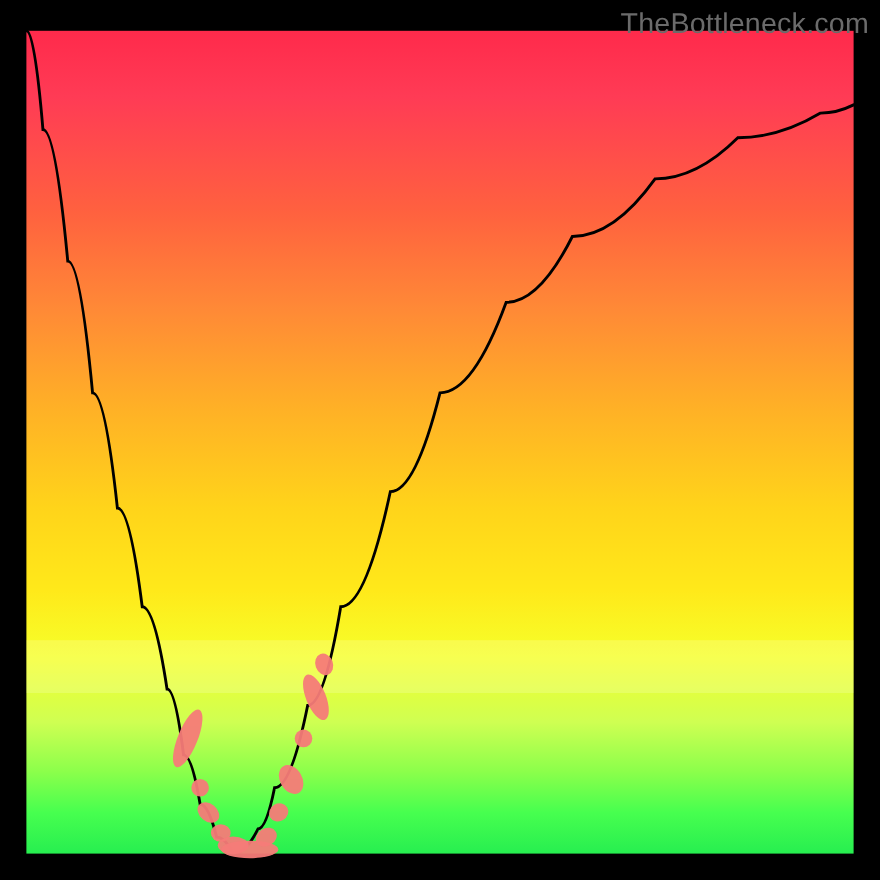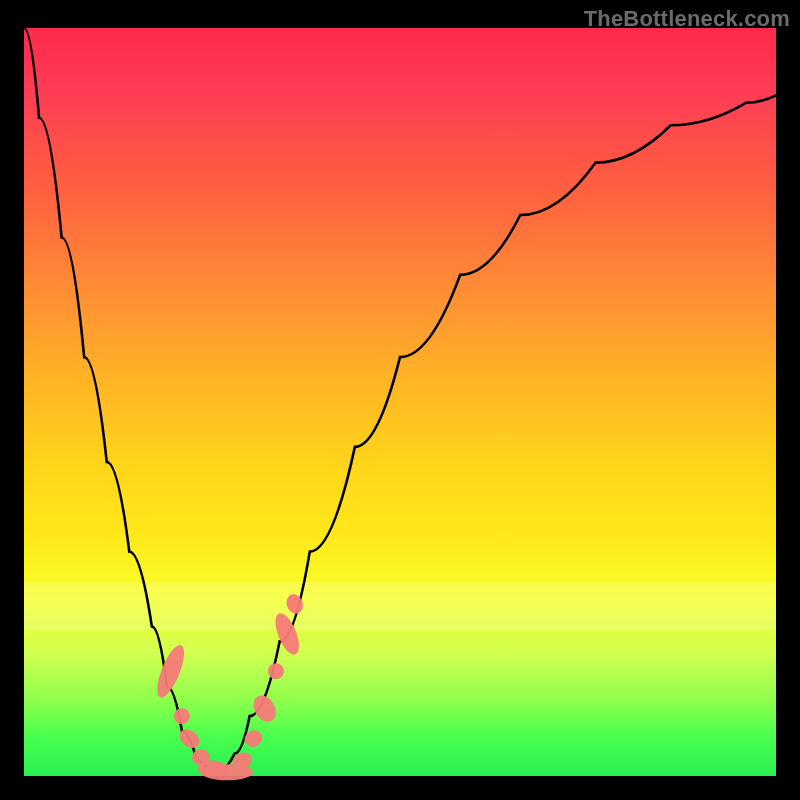--- a/index.html
+++ b/index.html
@@ -30,22 +30,22 @@
       #cfff52 84%,
       #8cff4b 90%,
       #47ff4f 95%,
       #27ee50 100%
     );
   }
   .watermark {
     position: absolute;
     top: 6px;
     right: 10px;
-    font-size: 22px;
-    font-weight: 700;
+    font-size: 26px;
+    font-weight: 400;
     color: #6b6b6b;
     letter-spacing: 0.2px;
     user-select: none;
   }
   svg.curve {
     position: absolute;
     left: 0;
     top: 0;
     width: 752px;
     height: 748px;

